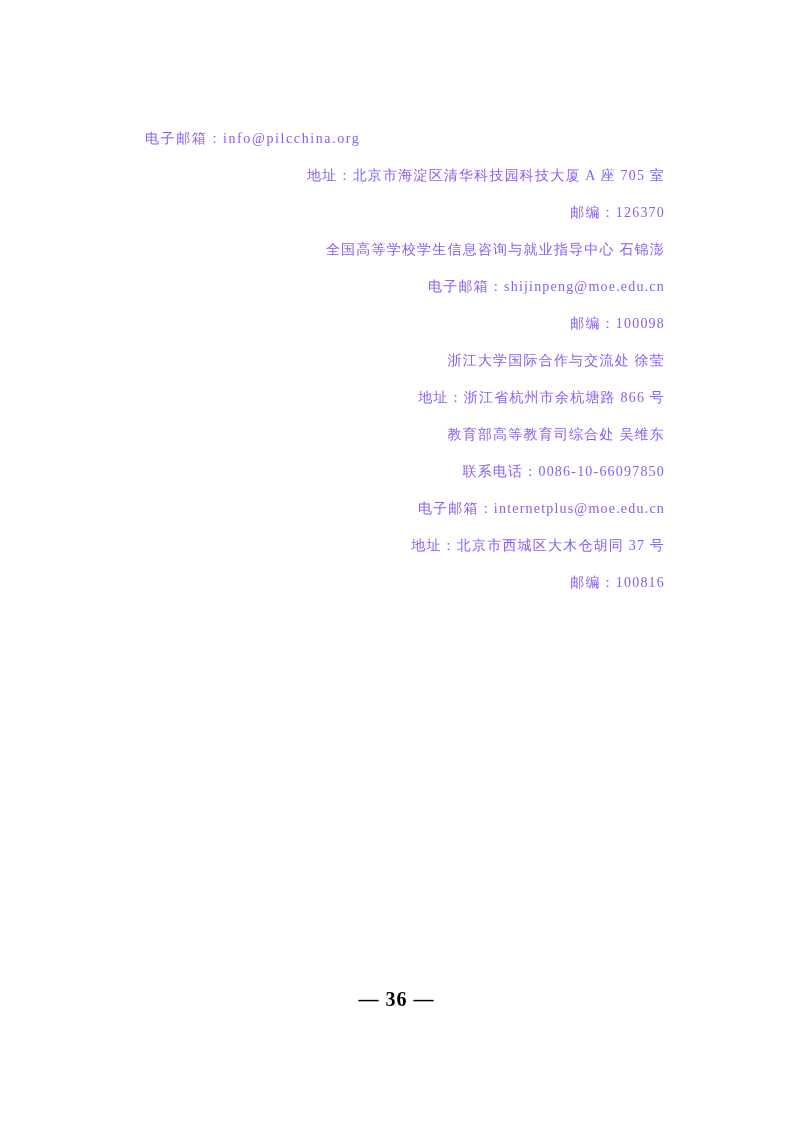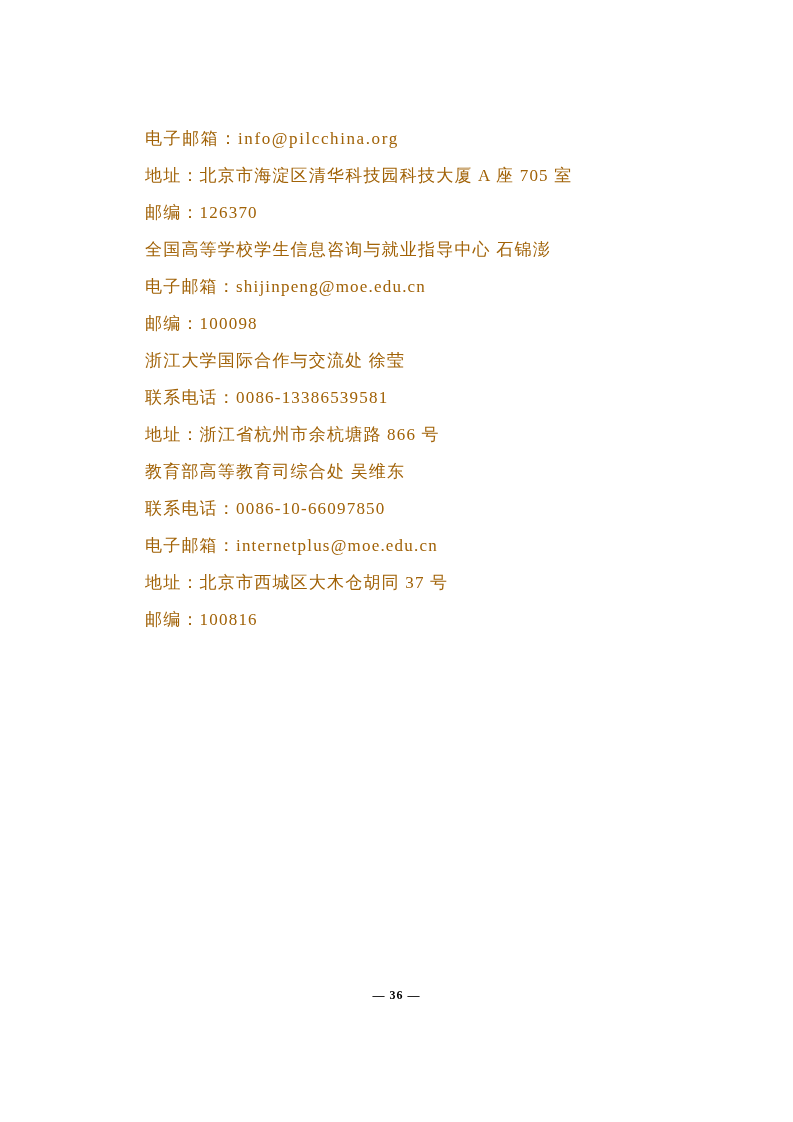--- a/index.html
+++ b/index.html
@@ -23,59 +23,59 @@
     height: 1122px;
     background: #ffffff;
   }
   .content {
     position: absolute;
     left: 145px;
     top: 120px;
     width: 520px;
   }
   .line {
-    font-size: 17px;
+    font-size: 14px;
     line-height: 37px;
     white-space: nowrap;
-    color: #a16207;
+    color: #8b5cf6;
     letter-spacing: 0.4px;
   }
   
   .line.cn {
     letter-spacing: 1.2px;
+    text-align: right;
   }
   .line.mono-ish {
     letter-spacing: 1.6px;
   }
   .footer {
     position: absolute;
     left: 0;
     top: 988px;
     width: 793px;
     text-align: center;
-    font-size: 12px;
+    font-size: 20px;
     font-weight: bold;
     font-family: "Liberation Serif", "DejaVu Serif", serif;
     letter-spacing: 1px;
   }
 </style>
 </head>
 <body>
 
 <div class="page">
 
   <div class="content">
     <div class="line mono-ish">电子邮箱：info@pilcchina.org</div>
     <div class="line cn">地址：北京市海淀区清华科技园科技大厦 A 座 705 室</div>
     <div class="line cn">邮编：126370</div>
     <div class="line cn">全国高等学校学生信息咨询与就业指导中心  石锦澎</div>
     <div class="line cn">电子邮箱：shijinpeng@moe.edu.cn</div>
     <div class="line cn">邮编：100098</div>
     <div class="line cn">浙江大学国际合作与交流处    徐莹</div>
-    <div class="line cn">联系电话：0086-13386539581</div>
     <div class="line cn">地址：浙江省杭州市余杭塘路 866 号</div>
     <div class="line cn">教育部高等教育司综合处    吴维东</div>
     <div class="line cn">联系电话：0086-10-66097850</div>
     <div class="line cn">电子邮箱：internetplus@moe.edu.cn</div>
     <div class="line cn">地址：北京市西城区大木仓胡同 37 号</div>
     <div class="line cn">邮编：100816</div>
   </div>
 
   <div class="footer">— 36 —</div>
 

